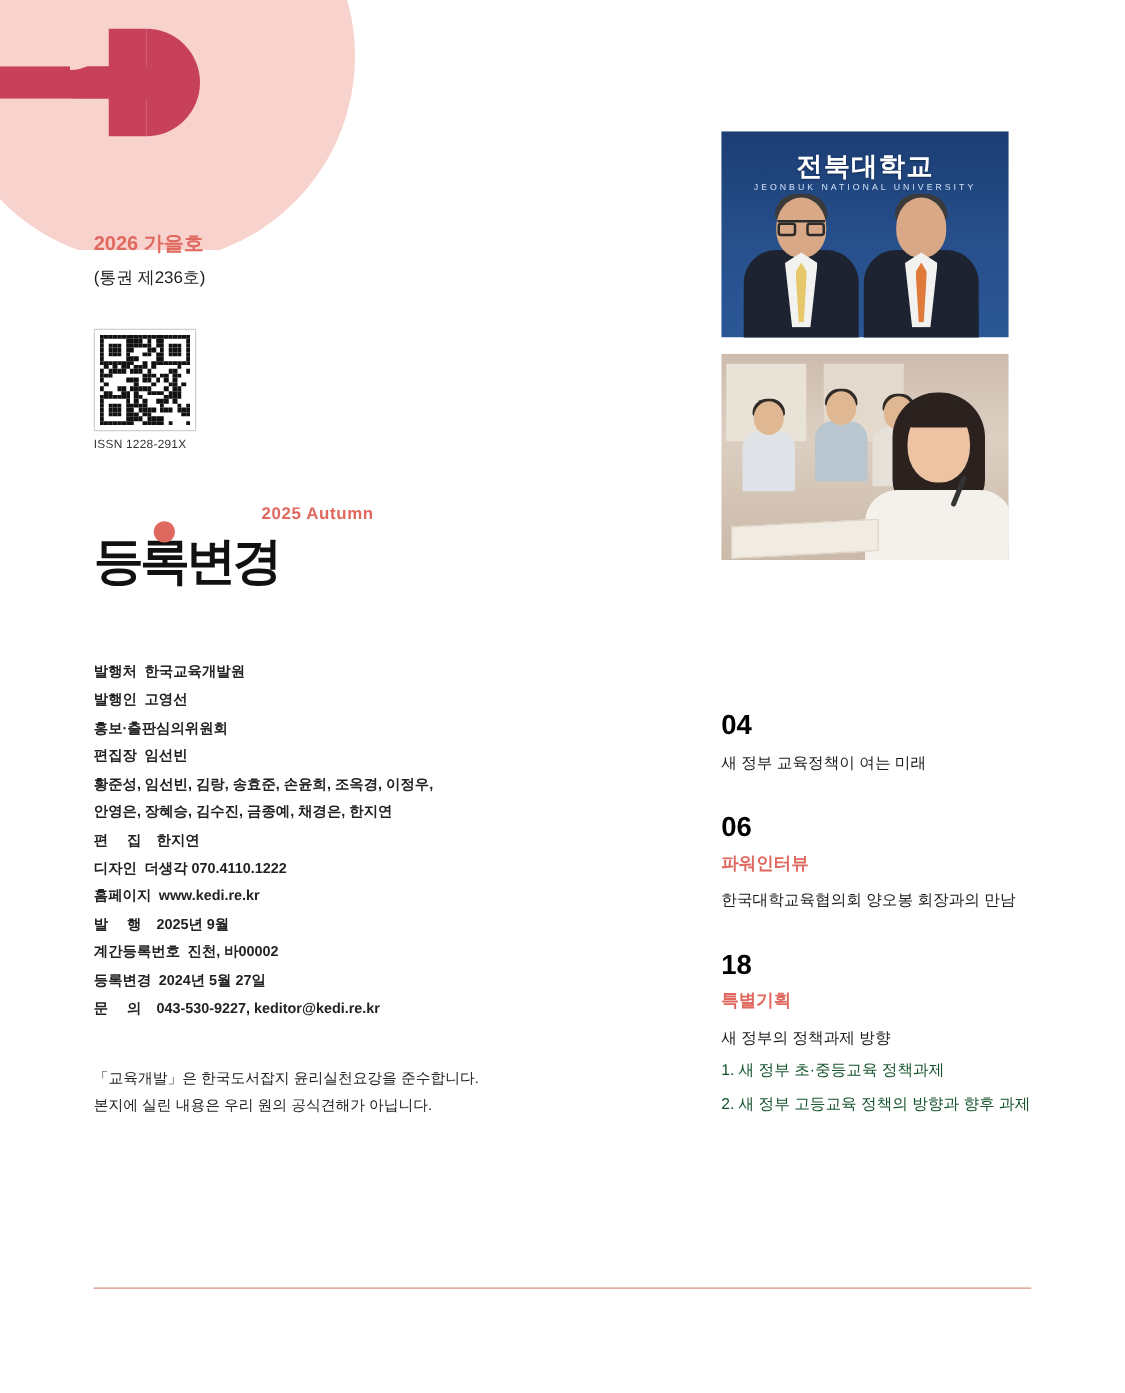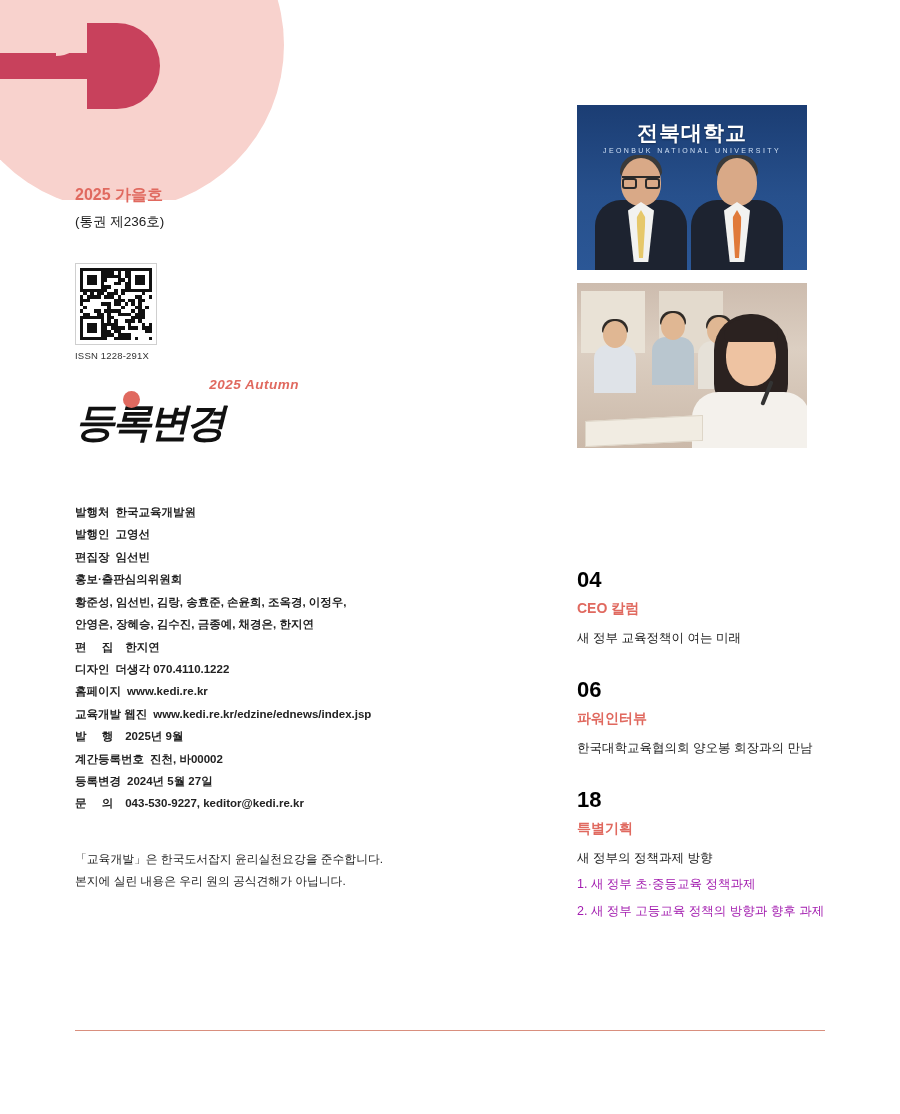--- a/index.html
+++ b/index.html
@@ -148,24 +148,23 @@
   .issn {
     font-size: 9.5px;
     color: #333;
     margin-top: 5px;
     letter-spacing: 0.2px;
   }
 
   
   .logo-block {
     position: relative;
-    margin-top: 22px;
+    margin-top: 48px;
     width: 230px;
     height: 78px;
-    font-style: italic;
   }
   .logo-season {
     position: absolute;
     right: 6px;
     top: -6px;
     font-size: 13.5px;
     font-weight: 700;
     color: #e0695f;
     letter-spacing: 0.5px;
   }
@@ -434,21 +433,21 @@
     color: #e0695f;
     margin-bottom: 10px;
   }
   .toc-desc {
     font-size: 12.5px;
     color: #1a1a1a;
     line-height: 1.75;
   }
   .toc-sub {
     font-size: 12.5px;
-    color: #a21caf;
+    color: #14532d;
     line-height: 1.95;
     margin-top: 2px;
   }
 
   
   .footer-rule {
     position: absolute;
     left: 75px;
     top: 1030px;
     width: 750px;
@@ -465,21 +464,21 @@
   <div class="deco-left-gap-top"></div>
   <div class="deco-left-gap-bot"></div>
   <div class="deco-notch-top"></div>
   <div class="deco-notch-bot"></div>
   <div class="deco-halfdisc"></div>
 </div>
 
 <div class="left-col">
 
 
-  <p class="issue-line">2025 가을호</p>
+  <p class="issue-line">2026 가을호</p>
   <p class="issue-sub">(통권 제236호)</p>
 
   <div class="qr-block">
     <div class="qr-box">
       <div class="qr-grid" id="qr-grid">
           <i style="background: rgb(17, 17, 17);"></i>
           <i style="background: rgb(17, 17, 17);"></i>
           <i style="background: rgb(17, 17, 17);"></i>
           <i style="background: rgb(17, 17, 17);"></i>
           <i style="background: rgb(17, 17, 17);"></i>
@@ -926,28 +925,27 @@
 
   <div class="logo-block">
     <div class="logo-season">2025  Autumn</div>
     <div class="logo-text">등록변경</div>
     <div class="logo-dot"></div>
   </div>
 
   <div class="imprint" id="imprint">
       <div class="row"><span class="k">발행처</span><span class="v">한국교육개발원</span></div>
       <div class="row"><span class="k">발행인</span><span class="v">고영선</span></div>
+      <div class="row"><span class="k">홍보·출판심의위원회</span></div>
       <div class="row"><span class="k">편집장</span><span class="v">임선빈</span></div>
-      <div class="row"><span class="k">홍보·출판심의위원회</span></div>
       <div class="row cont"><span class="v">황준성, 임선빈, 김랑, 송효준, 손윤희, 조옥경, 이정우,</span></div>
       <div class="row cont"><span class="v">안영은, 장혜승, 김수진, 금종예, 채경은, 한지연</span></div>
       <div class="row"><span class="k sp">편  집</span><span class="v">한지연</span></div>
       <div class="row"><span class="k">디자인</span><span class="v">더생각 070.4110.1222</span></div>
       <div class="row"><span class="k">홈페이지</span><span class="v">www.kedi.re.kr</span></div>
-      <div class="row"><span class="k">교육개발 웹진</span><span class="v">www.kedi.re.kr/edzine/ednews/index.jsp</span></div>
       <div class="row"><span class="k sp">발  행</span><span class="v">2025년 9월</span></div>
       <div class="row"><span class="k">계간등록번호</span><span class="v">진천, 바00002</span></div>
       <div class="row"><span class="k">등록변경</span><span class="v">2024년 5월 27일</span></div>
       <div class="row"><span class="k sp">문  의</span><span class="v">043-530-9227, keditor@kedi.re.kr</span></div>
     </div>
 
   <div class="notes" id="notes">
       <div>「교육개발」은 한국도서잡지 윤리실천요강을 준수합니다.</div>
       <div>본지에 실린 내용은 우리 원의 공식견해가 아닙니다.</div>
     </div>
@@ -998,21 +996,20 @@
     <div class="fringe"></div>
     <div class="torso"></div>
   </div>
   <div class="p2-book"></div>
   <div class="p2-pen"></div>
 </div>
 
 <div class="toc" id="toc">
     <div class="toc-entry">
       <div class="toc-page">04</div>
-      <div class="toc-cat">CEO 칼럼</div>
       <div class="toc-desc">새 정부 교육정책이 여는 미래</div>
     </div>
     <div class="toc-entry">
       <div class="toc-page">06</div>
       <div class="toc-cat">파워인터뷰</div>
       <div class="toc-desc">한국대학교육협의회 양오봉 회장과의 만남</div>
     </div>
     <div class="toc-entry">
       <div class="toc-page">18</div>
       <div class="toc-cat">특별기획</div>

